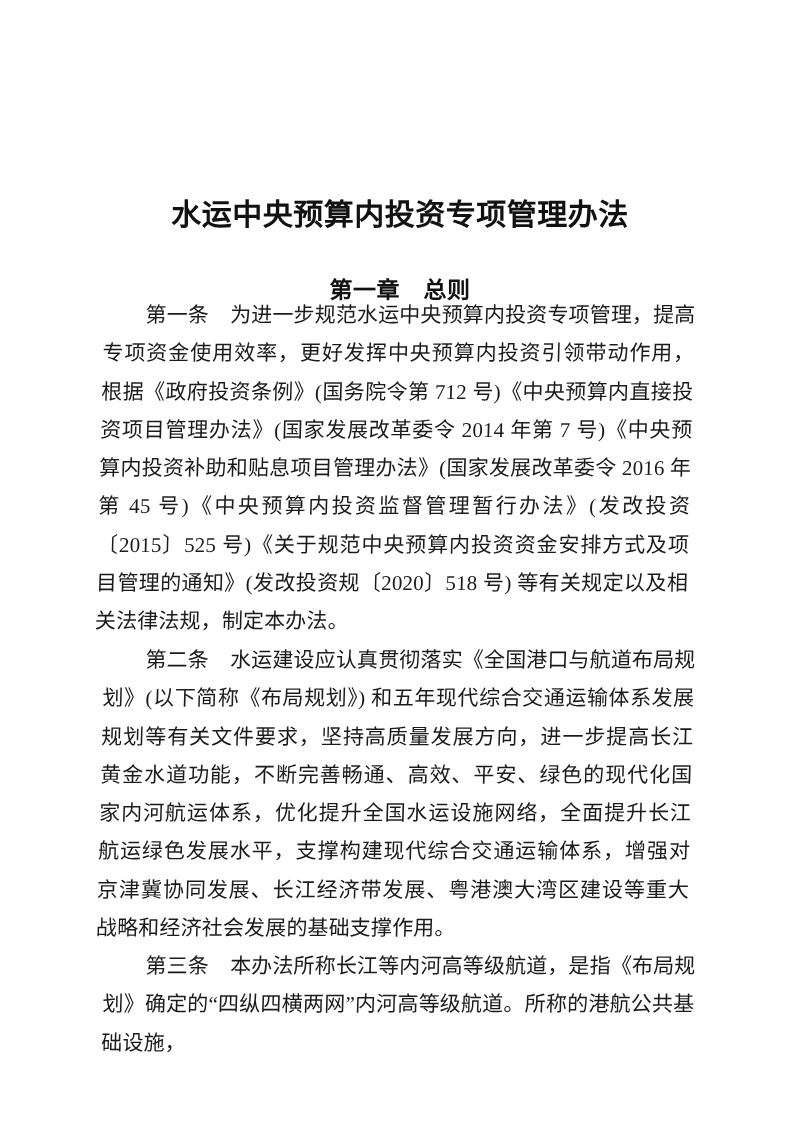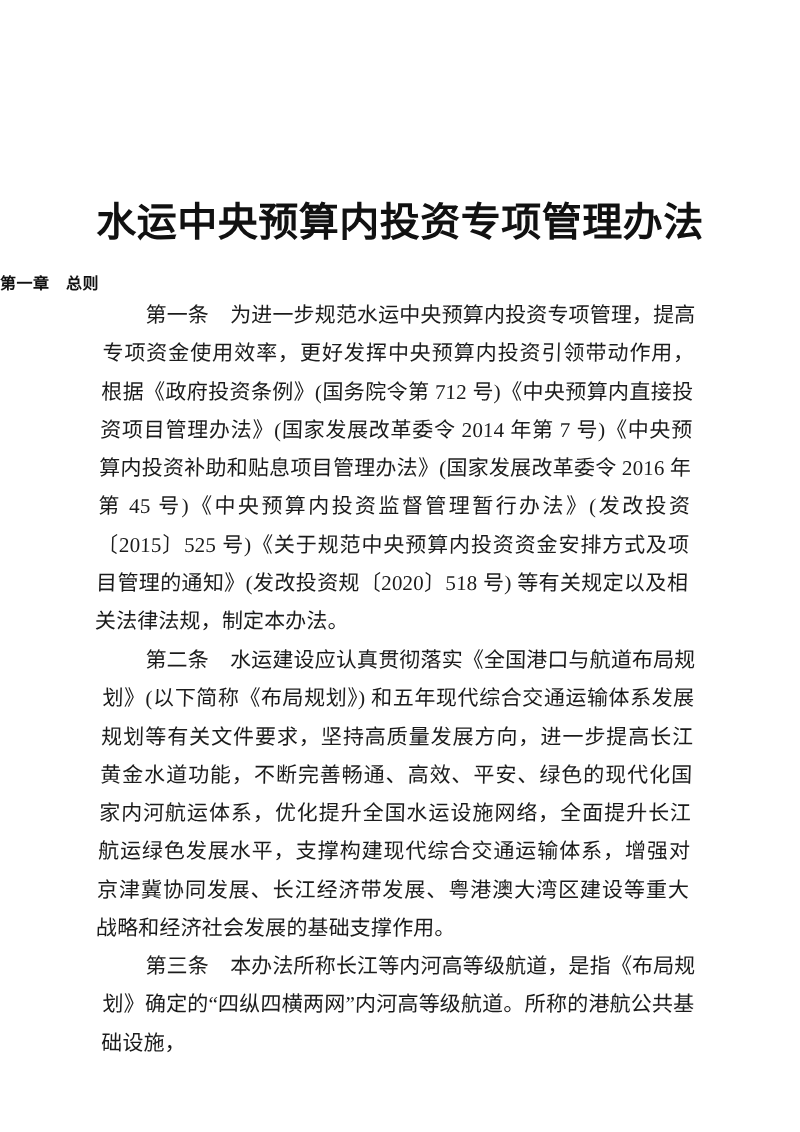--- a/index.html
+++ b/index.html
@@ -22,36 +22,37 @@
 
   
   .doc-title {
     position: absolute;
     top: 176px;
     left: 0;
     width: 800px;
     text-align: center;
     font-family: "Liberation Sans", "DejaVu Sans", sans-serif;
     font-weight: 700;
-    font-size: 40px;
+    font-size: 30px;
     line-height: 38px;
     letter-spacing: 0.5px;
     color: #111111;
     white-space: nowrap;
   }
 
   
   .chapter-heading {
     position: absolute;
     top: 256px;
     left: 0;
     width: 800px;
+    text-align: center;
     font-family: "Liberation Sans", "DejaVu Sans", sans-serif;
     font-weight: 700;
-    font-size: 16px;
+    font-size: 23px;
     line-height: 30px;
     letter-spacing: 0.5px;
     color: #111111;
     white-space: pre;
   }
 
   
   .body-block {
     position: absolute;
     top: 296px;

